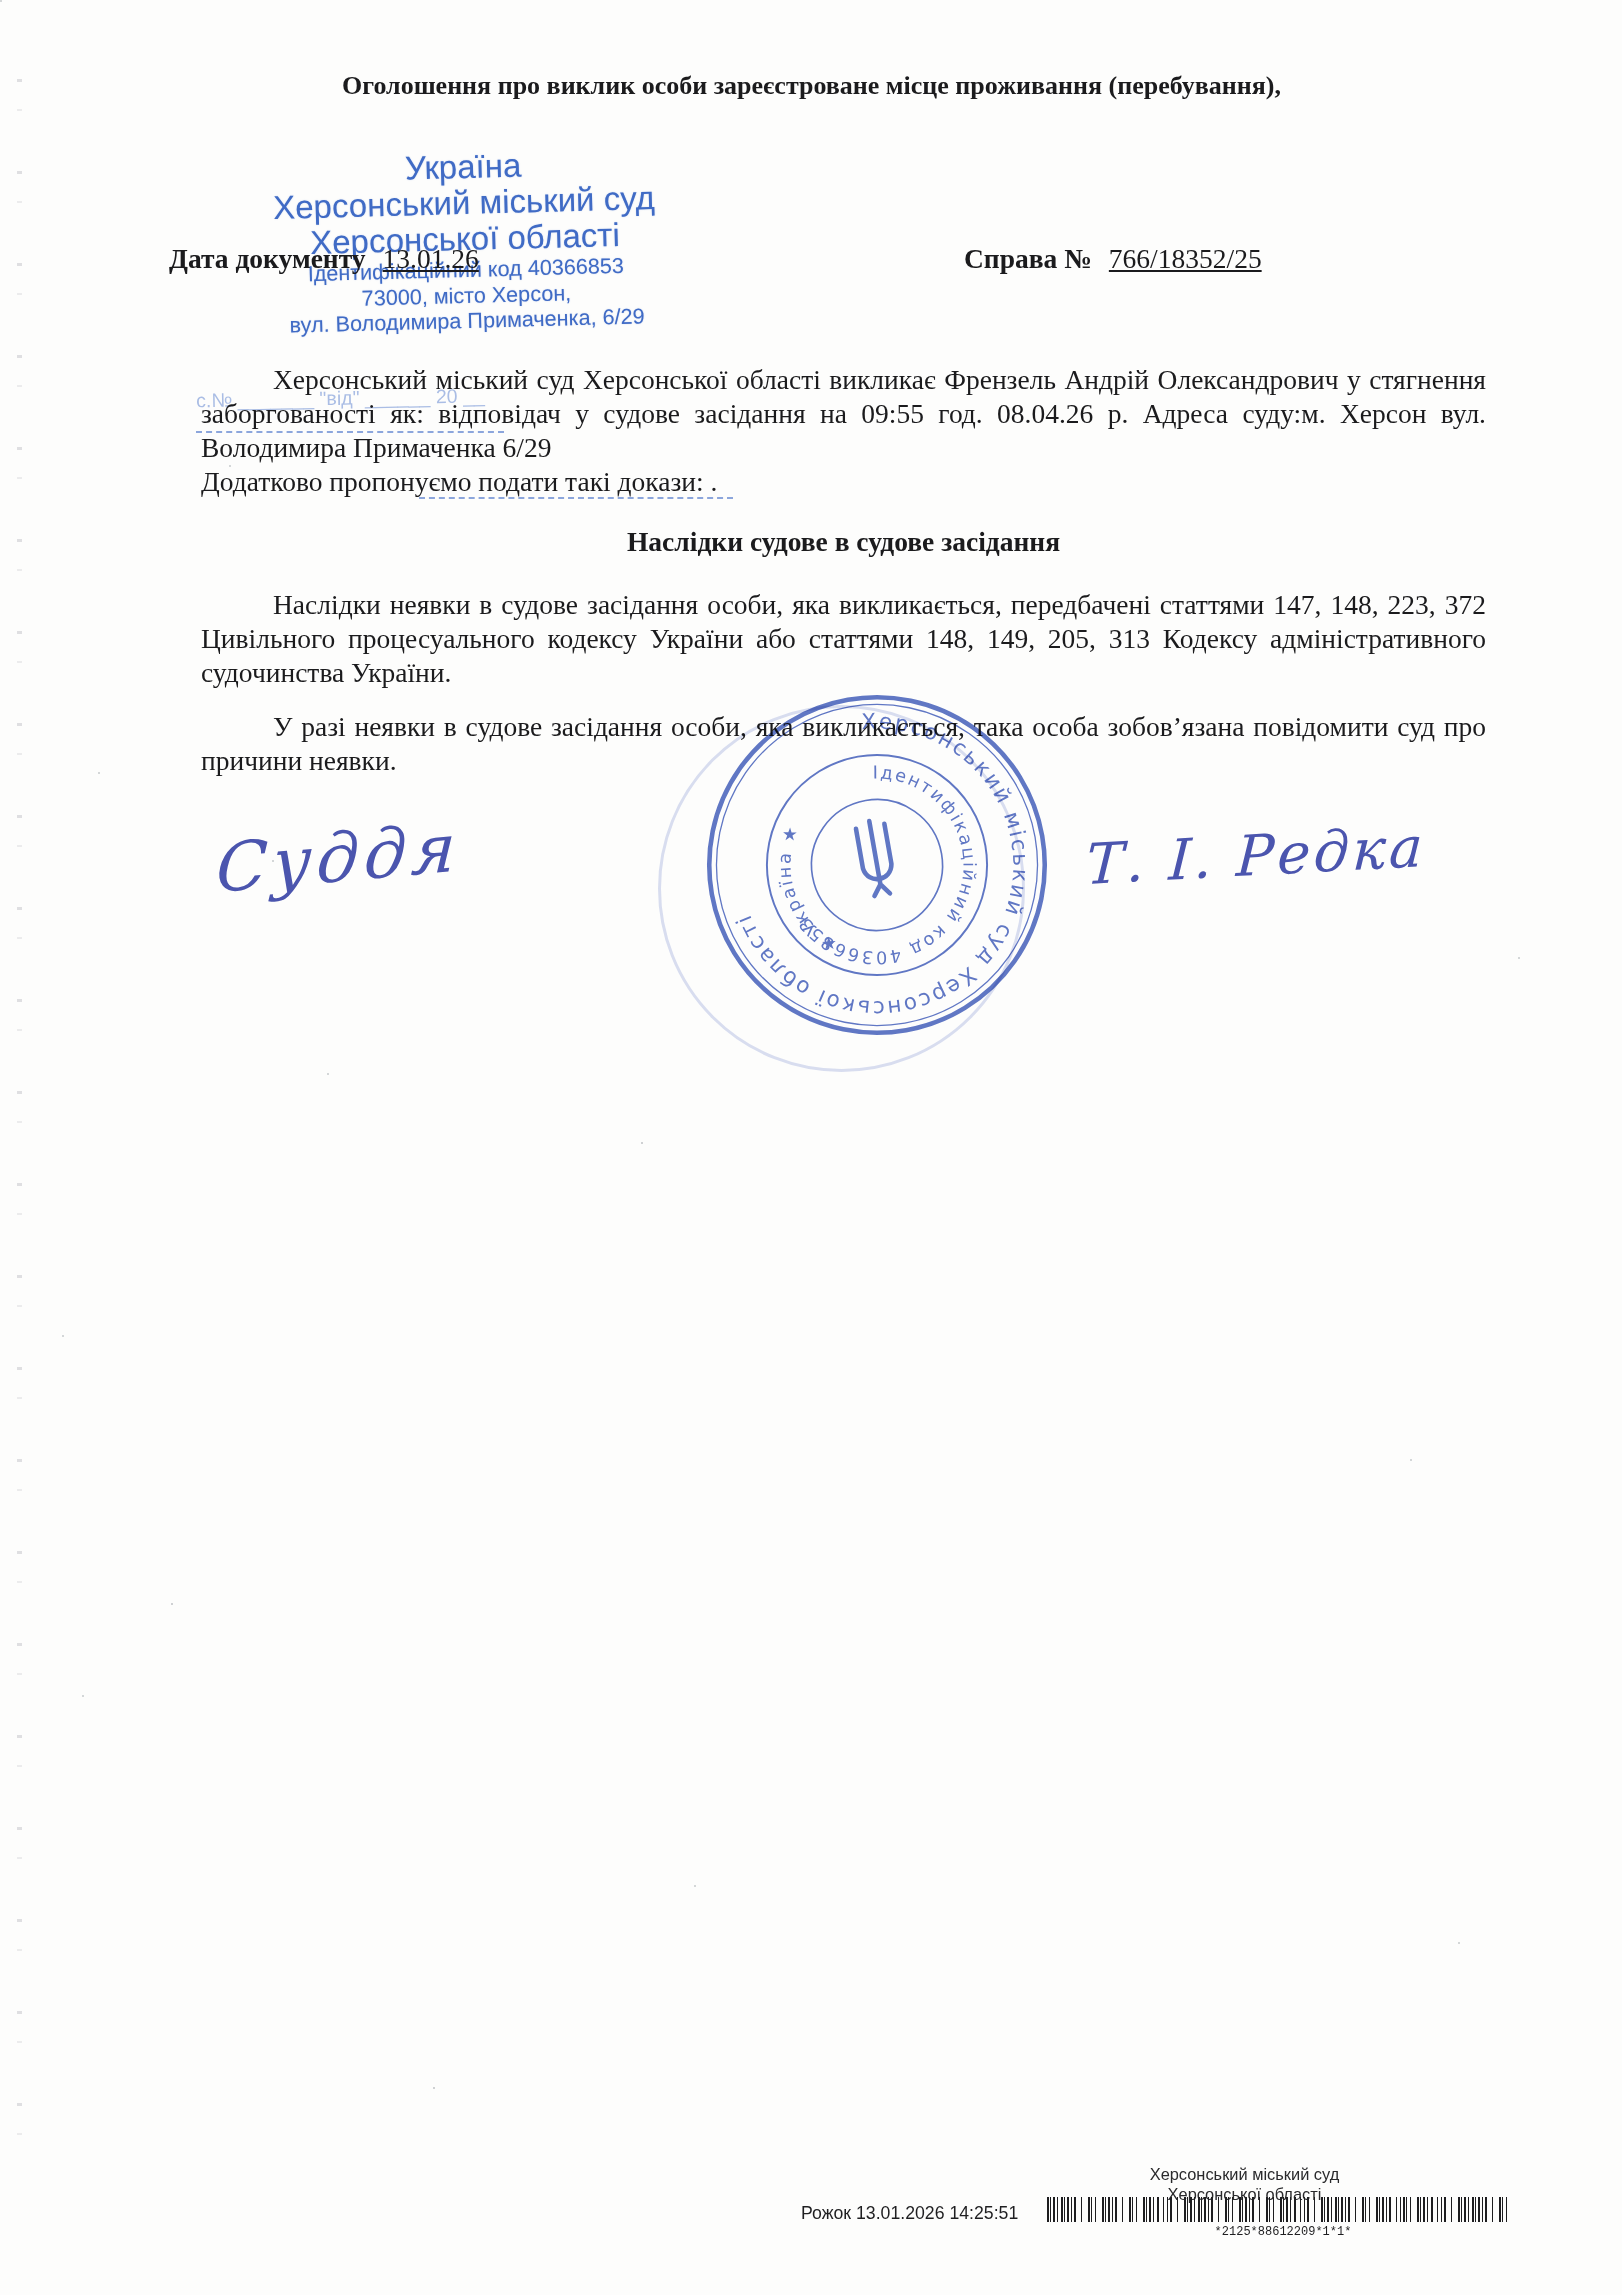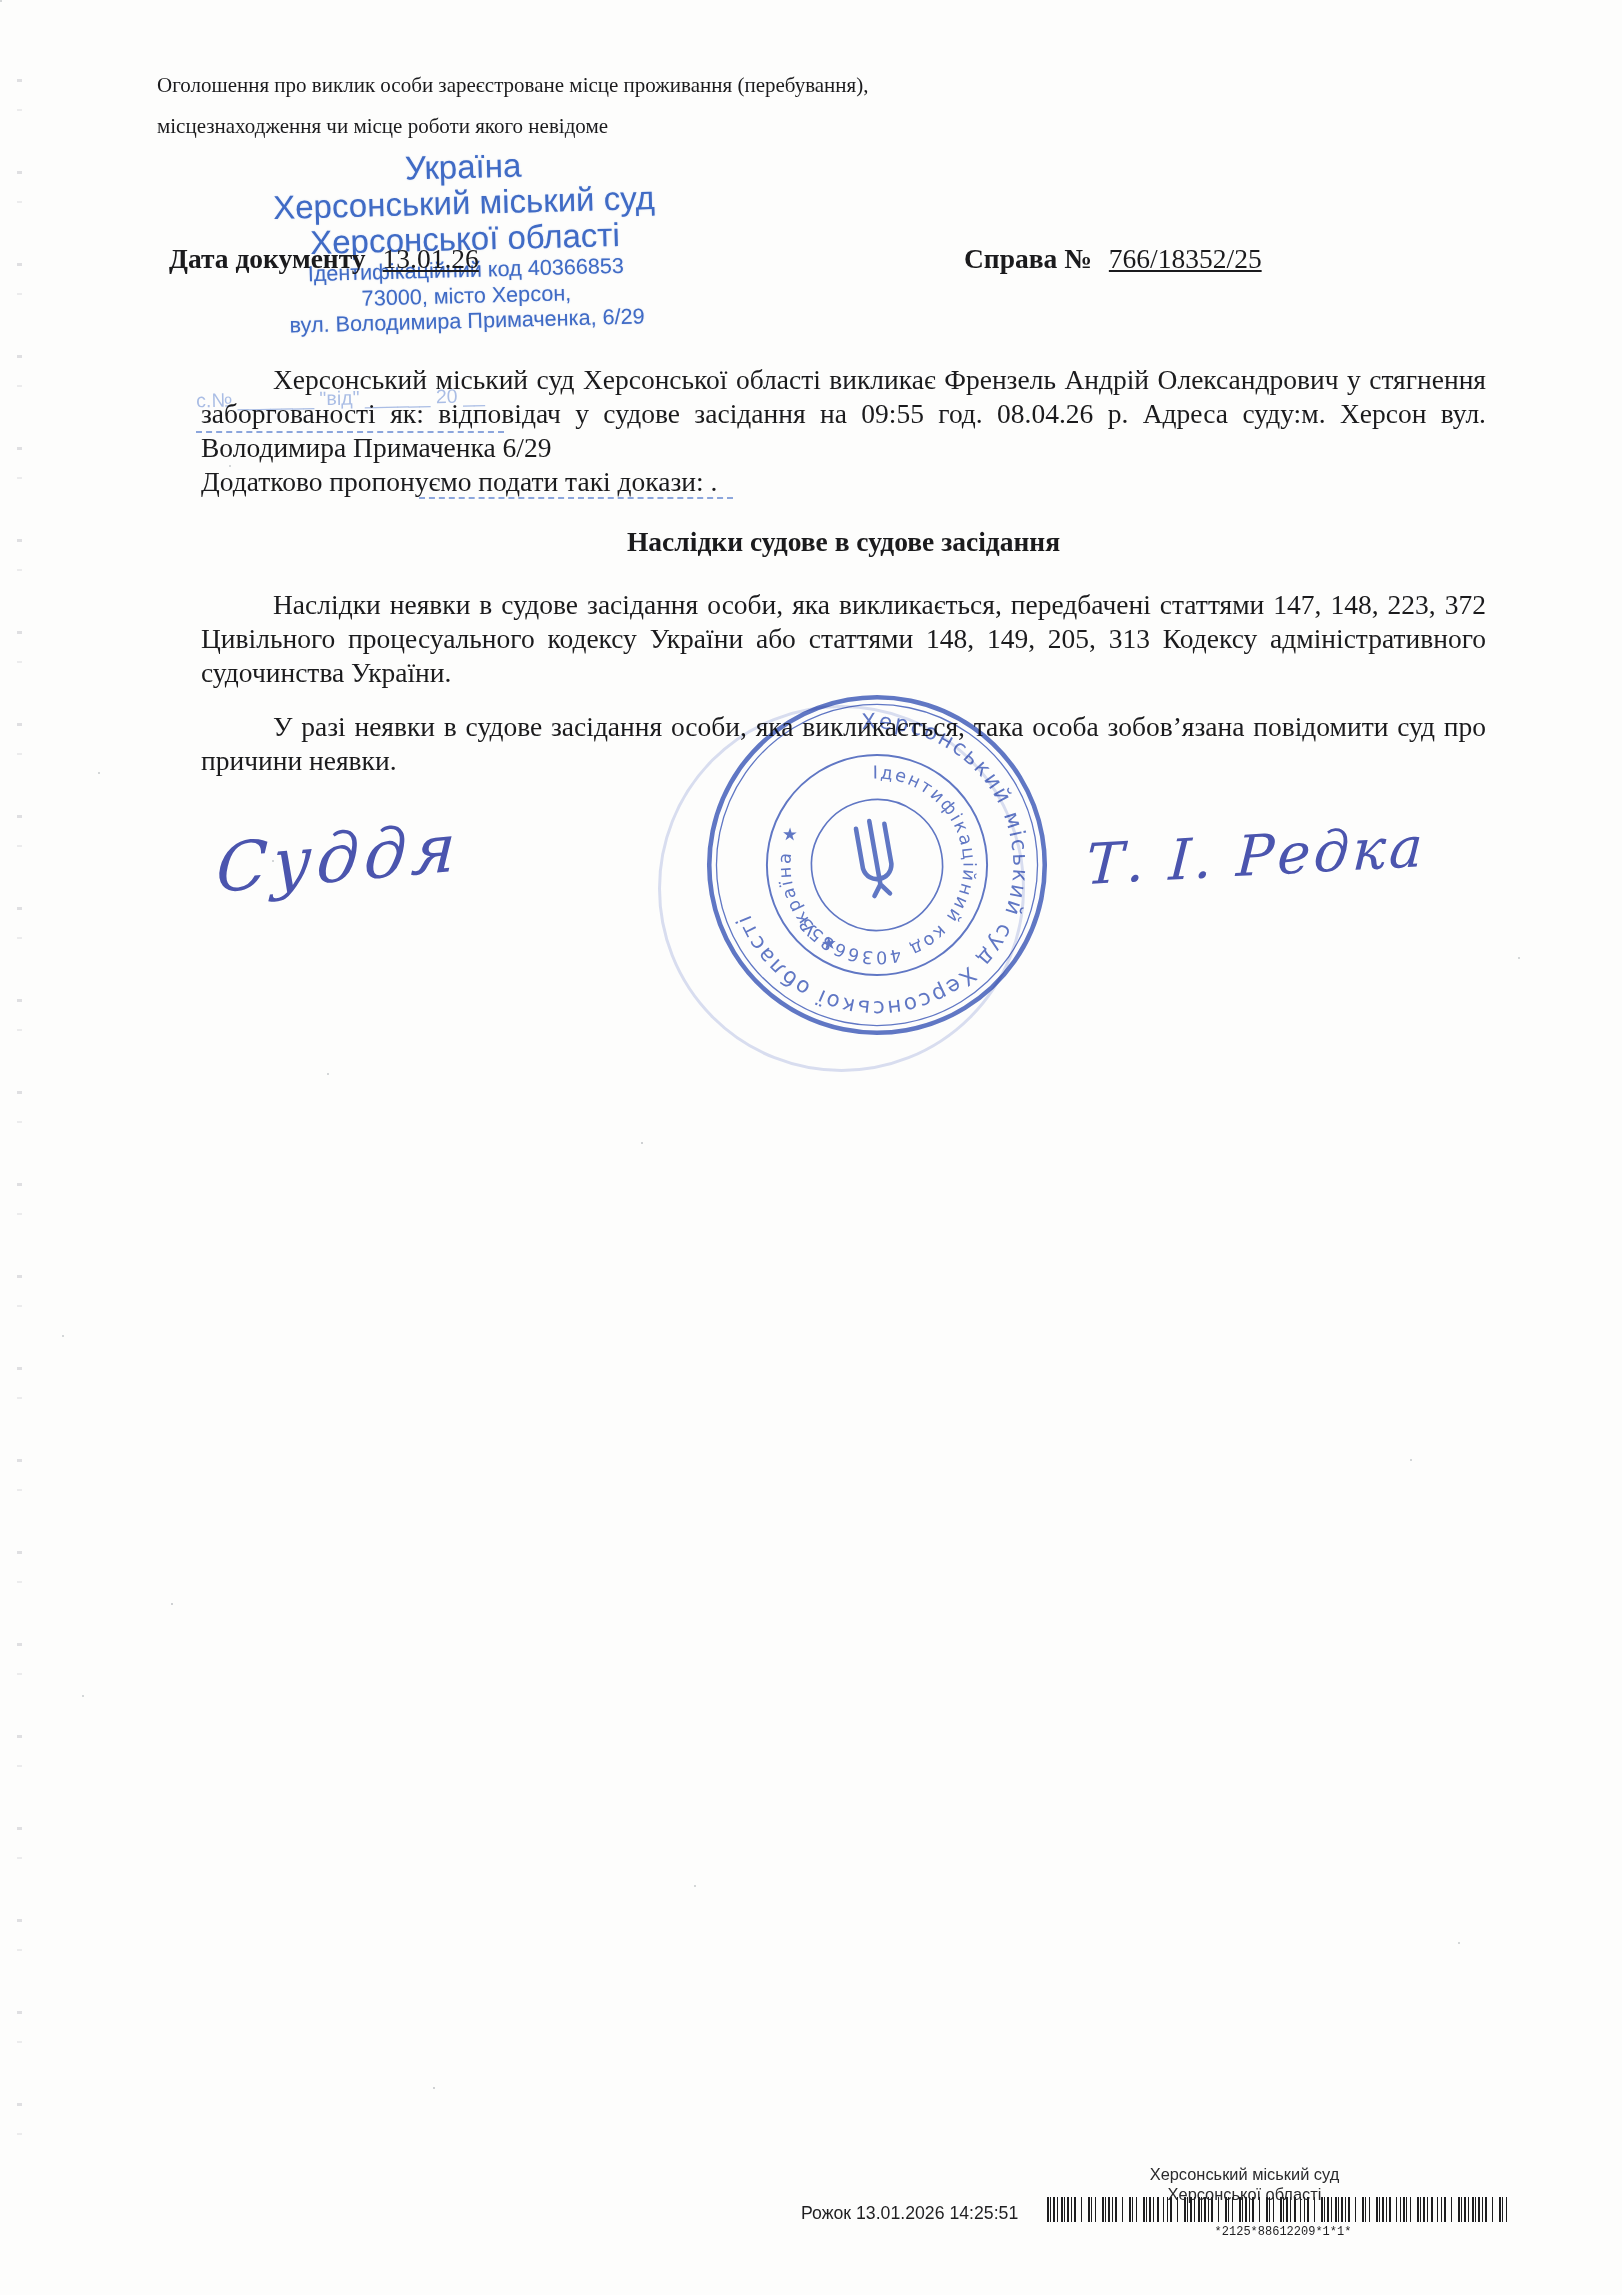--- a/index.html
+++ b/index.html
@@ -24,21 +24,21 @@
     background:#9aa0a6;opacity:.55;
     box-shadow: 229px 465px 0 0 #9aa0a6, 98px 772px 0 0 #9aa0a6,
       327px 1073px 0 0 #9aa0a6, 641px 1142px 0 0 #8d939a, 62px 1335px 0 0 #9aa0a6,
       82px 1695px 0 0 #9aa0a6, 694px 1885px 0 0 #9aa0a6, 171px 1603px 0 0 #8d939a,
       1518px 957px 0 0 #9aa0a6, 1458px 1942px 0 0 #9aa0a6, 433px 2087px 0 0 #8d939a,
       1410px 1459px 0 0 #9aa0a6, 272px 860px 0 0 #9aa0a6;
   }
 
   .title{
     position:absolute;left:157px;top:65px;width:1309px;
-    font-weight:normal;font-size:21px;line-height:41px;
+    text-align:center;font-weight:bold;font-size:26px;line-height:41px;
   }
 
   
   .stamp{
     position:absolute;left:190px;top:149px;width:550px;
     text-align:center;color:#2f5fc4;font-family:"Liberation Sans", sans-serif;
     transform:rotate(-1.5deg);opacity:.92;mix-blend-mode:multiply;
     text-shadow:0 0 1.3px rgba(47,95,196,.35);
   }
   .stamp .big{font-size:33px;line-height:36px;}
@@ -116,21 +116,20 @@
 </head>
 <body>
 
 <div class="page">
 
   <div class="edge-marks"></div>
   <div class="speck"></div>
 
   <div class="title">
     <div>Оголошення про виклик особи зареєстроване місце проживання (перебування),</div>
-    <div>місцезнаходження чи місце роботи якого невідоме</div>
   </div>
 
   <div class="stamp">
     <div class="big">Україна</div>
     <div class="big">Херсонський міський суд</div>
     <div class="big">Херсонської області</div>
     <div class="small">Ідентифікаційний код 40366853</div>
     <div class="small">73000, місто Херсон,</div>
     <div class="small">вул. Володимира Примаченка,  6/29</div>
   </div>

